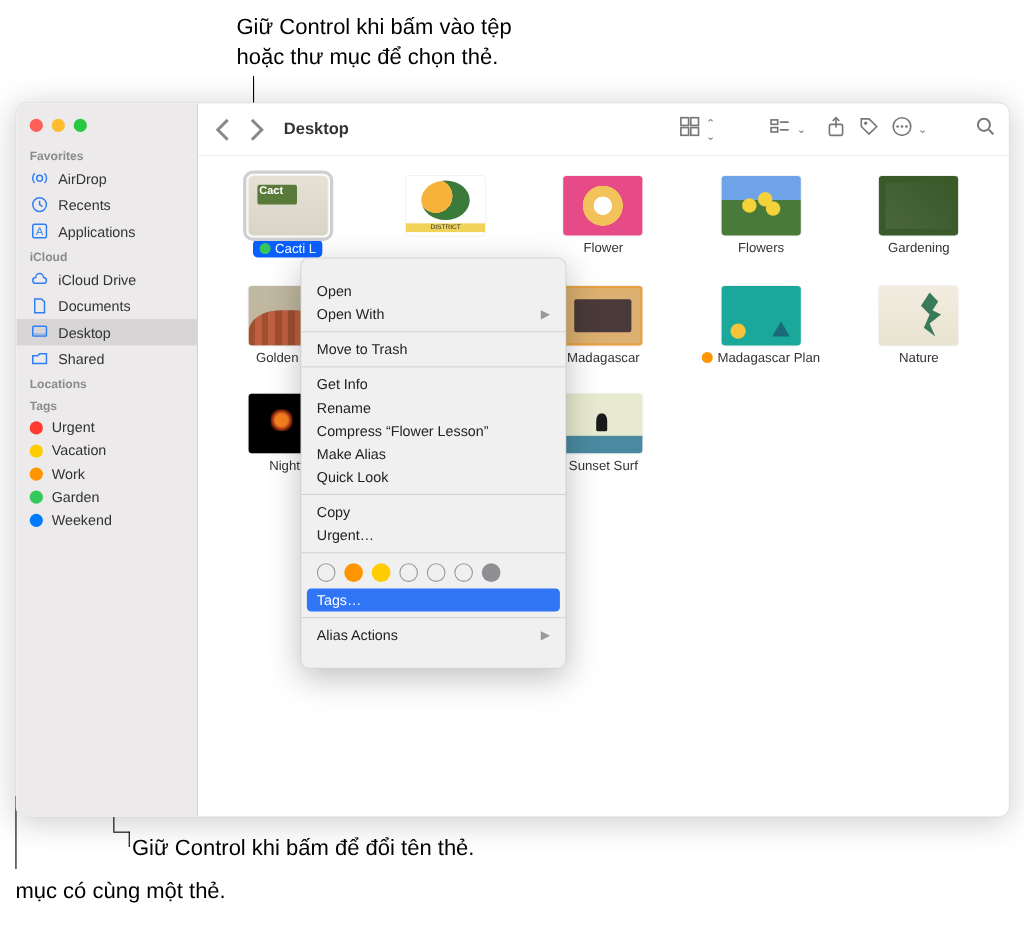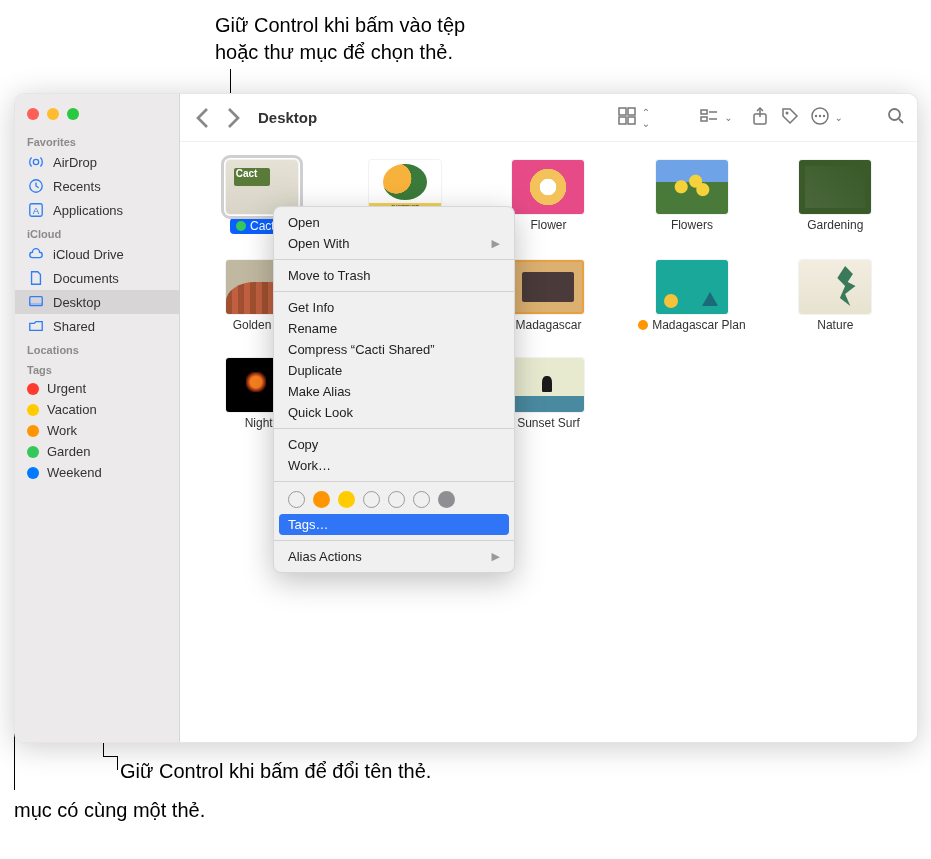--- a/index.html
+++ b/index.html
@@ -37,21 +37,21 @@
 
   .grid { flex: 1; padding: 18px 20px; position: relative; }
   .grid-inner { display: grid; grid-template-columns: repeat(5, 1fr); gap: 26px 20px; align-content: start;}
   .item { display: flex; flex-direction: column; align-items: center; gap: 4px; font-size: 12px; color: #333; text-align: center;}
   .thumb { width: 72px; height: 54px; border-radius: 3px; background: #ddd; box-shadow: 0 0 0 1px rgba(0,0,0,0.05); position: relative; overflow: hidden;}
   .thumb.selected { outline: 3px solid #cfcfd1; outline-offset: 2px; border-radius: 4px; }
   .label { display: flex; align-items: center; gap: 4px; }
   .label-dot { width: 10px; height: 10px; border-radius: 50%; flex-shrink: 0; }
   .label.selected-label { background: #0a60ff; color: #fff; border-radius: 4px; padding: 1px 6px; }
 
-  .context-menu { position: absolute; left: 258px; top: 112px; width: 242px; background: #f0f0f0; border-radius: 8px; box-shadow: 0 8px 30px rgba(0,0,0,0.25); padding: 5px 0; border: 1px solid rgba(0,0,0,0.1);}
+  .context-menu { position: absolute; left: 258px; top: 140px; width: 242px; background: #f0f0f0; border-radius: 8px; box-shadow: 0 8px 30px rgba(0,0,0,0.25); padding: 19px 0; border: 1px solid rgba(0,0,0,0.1);}
   .cm-item { font-size: 13px; color: #222; padding: 3px 14px; display: flex; justify-content: space-between; align-items: center; }
   .cm-item.highlight { background: #2f75f6; color: #fff; margin: 0 5px; border-radius: 4px; padding: 3px 9px;}
   .cm-sep { height: 1px; background: rgba(0,0,0,0.12); margin: 5px 0; }
   .tag-row { display: flex; gap: 8px; padding: 4px 14px 6px; }
   .tag-circle { width: 17px; height: 17px; border-radius: 50%; border: 1.5px solid #999; }
   .tag-circle.filled { border: none; }
   .cm-sub { font-size: 11px; color: #999;}
 
   
   .th-cacti { background: linear-gradient(#e5e2d5,#d8d5c8); }
@@ -361,37 +361,34 @@
         <span>Move to Trash</span>
       </div>
     <div class="cm-sep"></div>
     <div class="cm-item">
         <span>Get Info</span>
       </div>
     <div class="cm-item">
         <span>Rename</span>
       </div>
     <div class="cm-item">
-        <span>Compress “Cacti Shared”</span>
-      </div>
-    <div class="cm-item">
-        <span>Duplicate</span>
+        <span>Compress “Flower Lesson”</span>
       </div>
     <div class="cm-item">
         <span>Make Alias</span>
       </div>
     <div class="cm-item">
         <span>Quick Look</span>
       </div>
     <div class="cm-sep"></div>
     <div class="cm-item">
         <span>Copy</span>
       </div>
     <div class="cm-item">
-        <span>Work…</span>
+        <span>Urgent…</span>
       </div>
     <div class="cm-sep"></div>
     <div class="tag-row" id="cm-tagrow">
         <div class="tag-circle"></div>
         <div class="tag-circle filled" style="background: rgb(255, 149, 0);"></div>
         <div class="tag-circle filled" style="background: rgb(255, 204, 0);"></div>
         <div class="tag-circle"></div>
         <div class="tag-circle"></div>
         <div class="tag-circle"></div>
         <div class="tag-circle filled" style="background: rgb(142, 142, 147);"></div>

